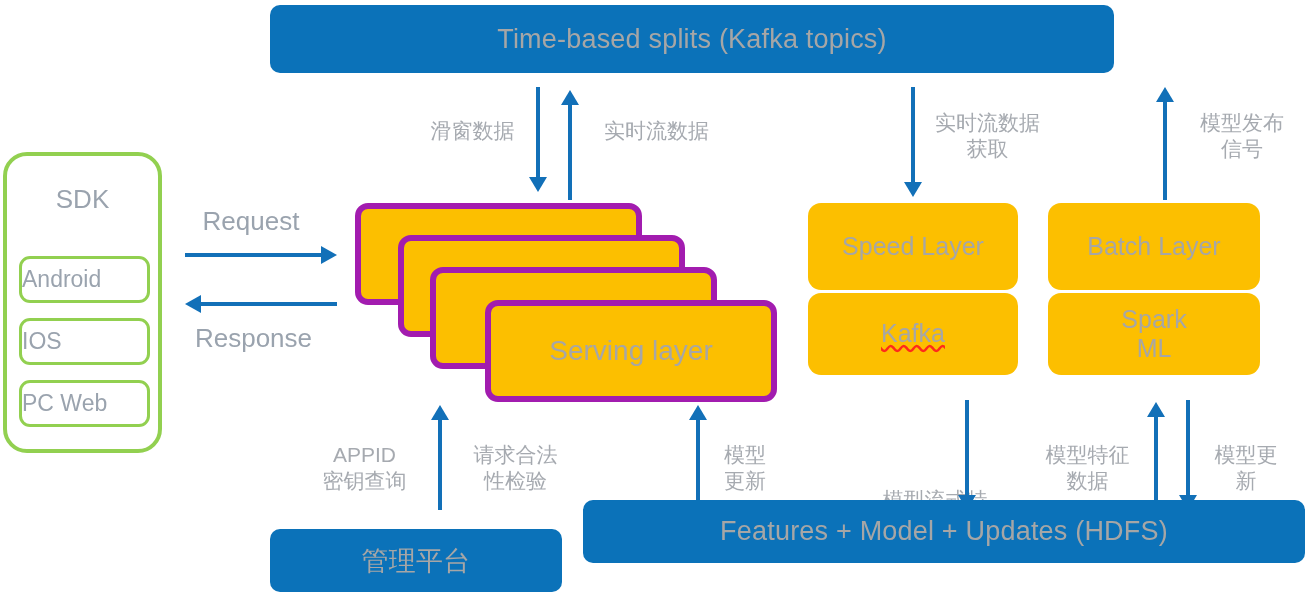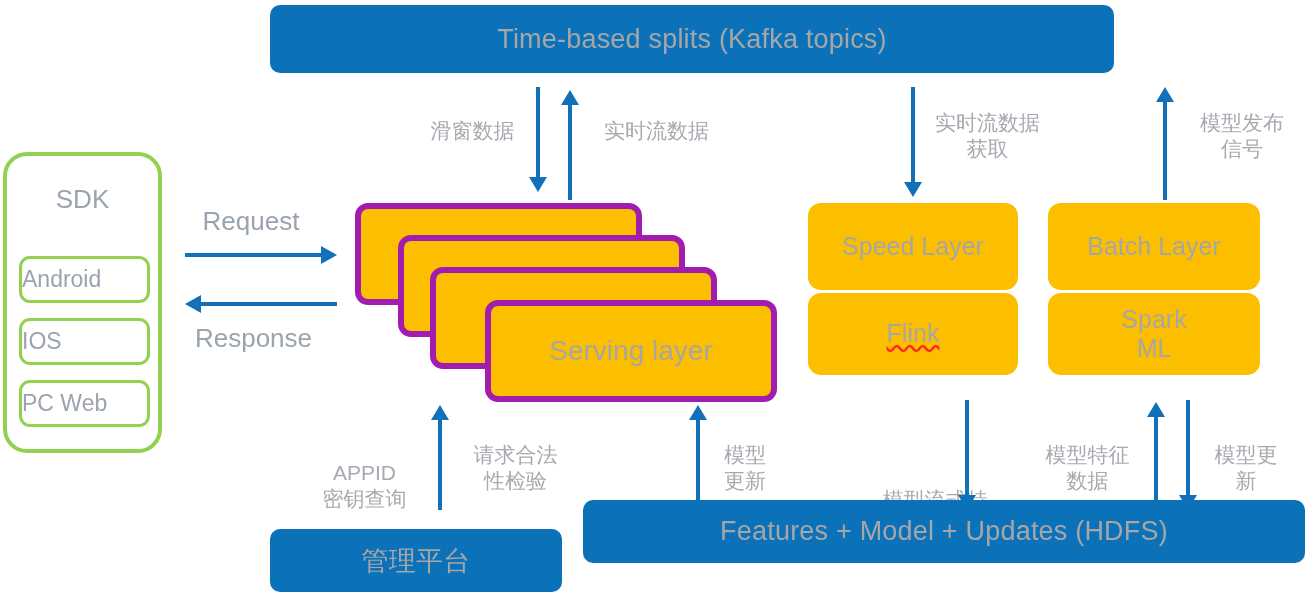--- a/index.html
+++ b/index.html
@@ -96,21 +96,21 @@
   <div class="card stackcard" style="left:398px;top:235px;width:275px;height:90px;"></div>
   <div class="card stackcard" style="left:430px;top:267px;width:275px;height:90px;"></div>
   <div class="card stackcard" style="left:485px;top:300px;width:280px;height:90px;font-size:28px;">
     <span>Serving layer</span>
   </div>
 
   <div class="card" style="left:808px;top:203px;width:210px;height:87px;">
     <span>Speed Layer</span>
   </div>
   <div class="card" style="left:808px;top:293px;width:210px;height:82px;">
-    <span class="misspell">Flink</span>
+    <span class="misspell">Kafka</span>
   </div>
 
   <div class="card" style="left:1048px;top:203px;width:212px;height:87px;">
     <span>Batch Layer</span>
   </div>
   <div class="card" style="left:1048px;top:293px;width:212px;height:82px;white-space:pre-line;">
     <span>Spark
 ML</span>
   </div>
 
@@ -133,21 +133,21 @@
   <div class="lbl" style="left:925px;top:110px;width:125px;">实时流数据
 获取</div>
 
   <div class="arrow v" style="left:1155px;top:87px;width:20px;height:113px;">
     <div class="shaft" style="top:10px;height:103px;"></div>
     <div class="head up"></div>
   </div>
   <div class="lbl" style="left:1187px;top:110px;width:110px;">模型发布
 信号</div>
 
-  <div class="lbl" style="left:307px;top:460px;width:115px;">APPID
+  <div class="lbl" style="left:307px;top:442px;width:115px;">APPID
 密钥查询</div>
   <div class="arrow v" style="left:430px;top:405px;width:20px;height:105px;">
     <div class="shaft" style="top:10px;height:95px;"></div>
     <div class="head up"></div>
   </div>
   <div class="lbl" style="left:458px;top:442px;width:115px;">请求合法
 性检验</div>
 
   <div class="arrow v" style="left:688px;top:405px;width:20px;height:105px;">
     <div class="shaft" style="top:10px;height:95px;"></div>

